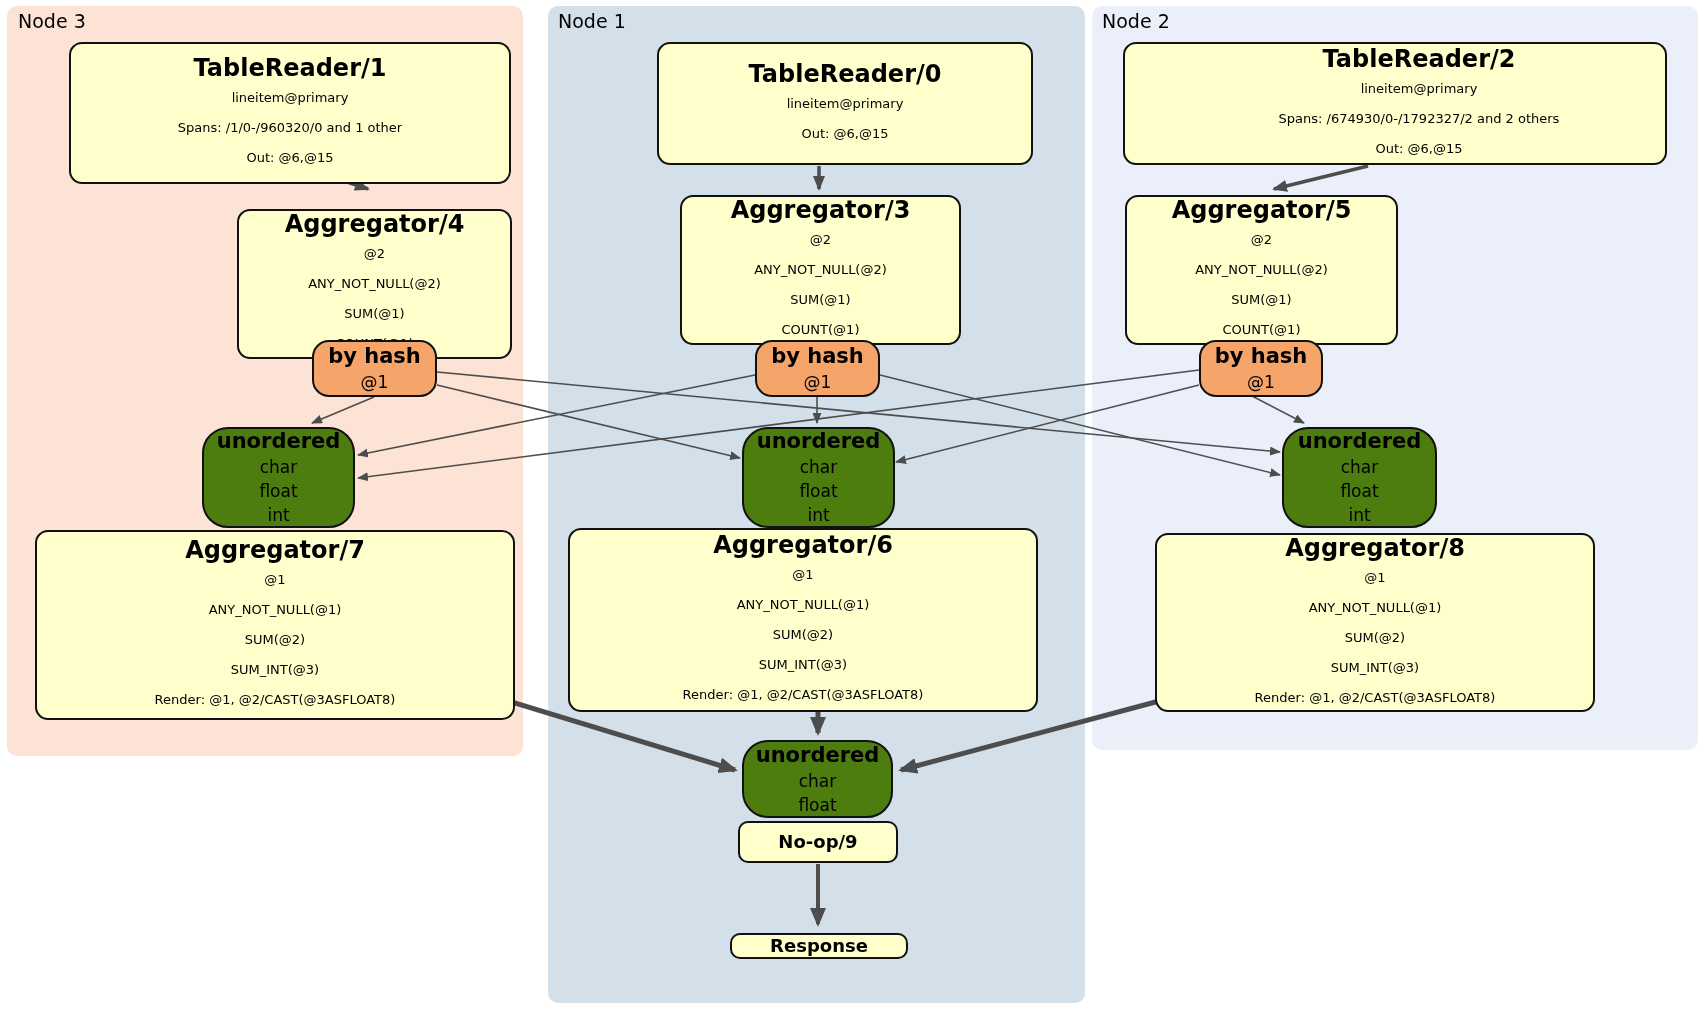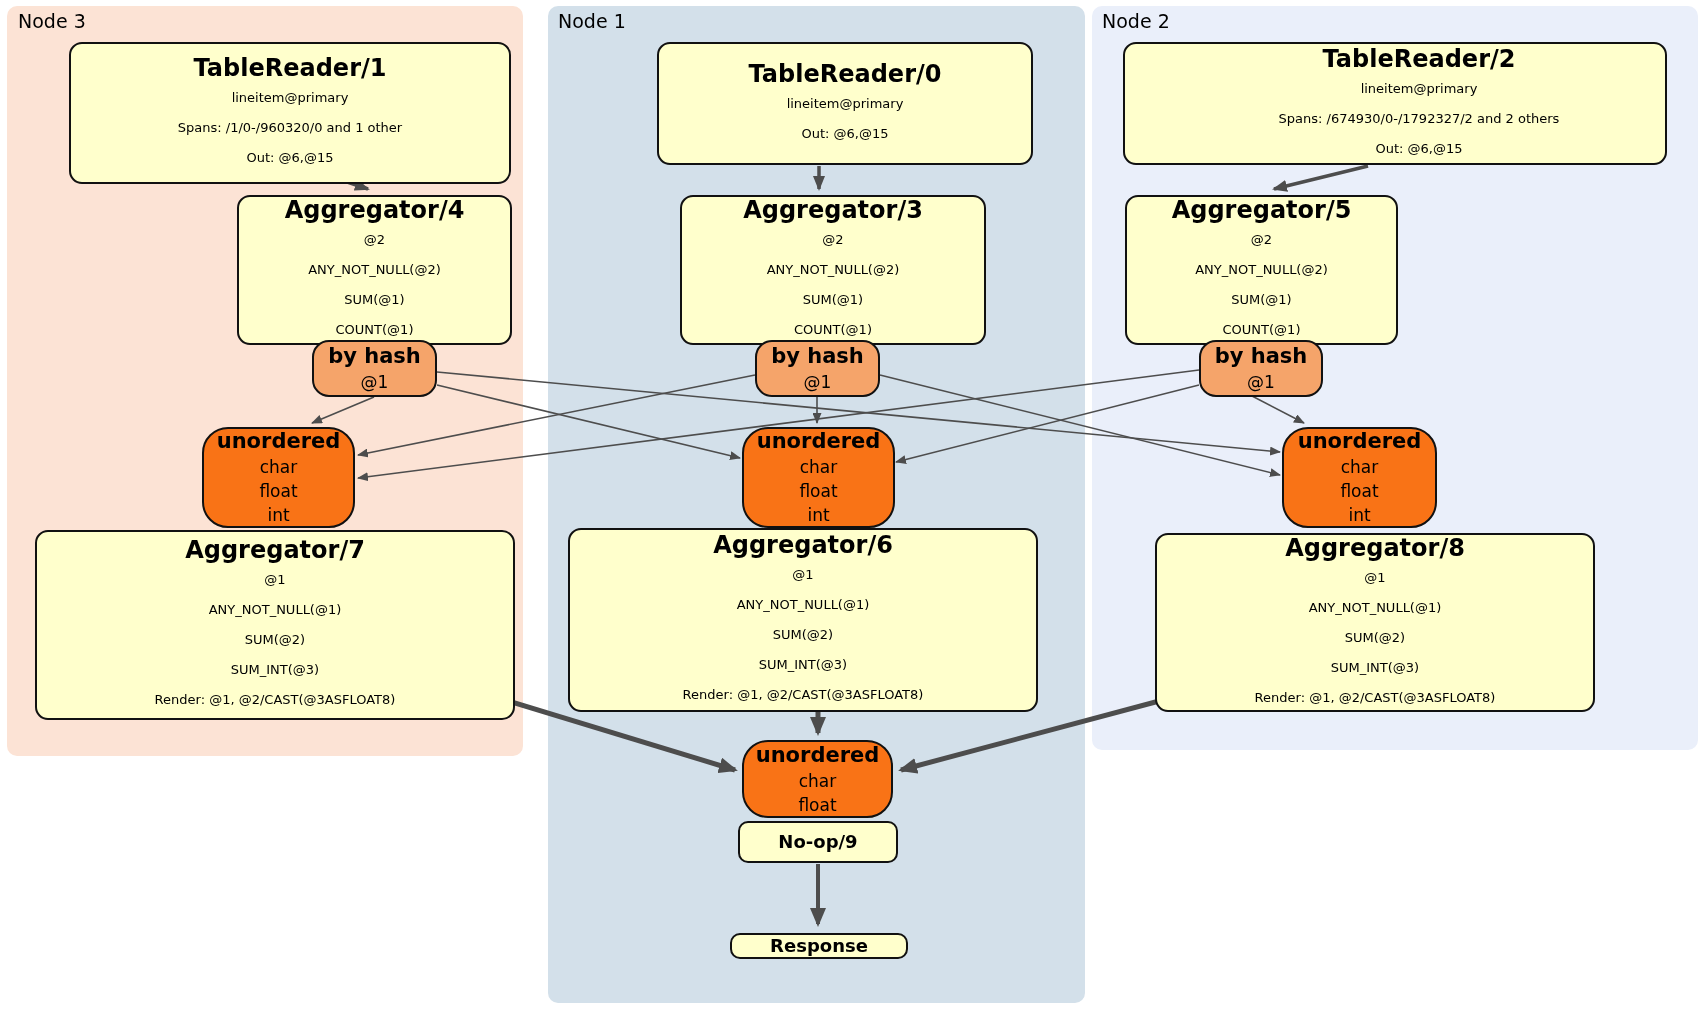--- a/index.html
+++ b/index.html
@@ -6,21 +6,21 @@
   body{width:1706px;height:1016px;position:relative;overflow:hidden;
        font-family:"DejaVu Sans","Liberation Sans",sans-serif;color:#000;}
   .region{position:absolute;border-radius:10px;z-index:0;}
   .region-label{position:absolute;font-size:19px;color:#000;z-index:3;white-space:nowrap;}
   #edges{position:absolute;left:0;top:0;z-index:1;pointer-events:none;}
   .gbox{position:absolute;z-index:2;box-sizing:border-box;border:2px solid #111;
         display:flex;flex-direction:column;align-items:center;justify-content:center;
         text-align:center;white-space:nowrap;}
   .yellow{background:#ffffcc;border-radius:13px;}
   .orange{background:#f5a46a;border-radius:17px;}
-  .blue{background:#f97316;border-radius:26px;}
+  .blue{background:#4d7c0f;border-radius:26px;}
   .t{font-weight:bold;font-size:24px;line-height:30px;}
   .l{font-size:13px;line-height:30px;}
   .orange .t,.blue .t{font-size:21px;line-height:27px;}
   .orange .l,.blue .l{font-size:17px;line-height:24px;}
   .small-title .t{font-size:18px;line-height:30px;}
 </style>
 </head>
 <body>
 
 <div class="region" style="left:7px;top:6px;width:516px;height:750px;background:#fce3d5;"></div>
@@ -80,28 +80,28 @@
   <div class="l">lineitem@primary</div>
   <div class="l">Out: @6,@15</div>
 </div>
 <div class="gbox yellow" style="left:1123px;top:42px;width:544px;height:123px;padding-left:48px;">
   <div class="t">TableReader/2</div>
   <div class="l">lineitem@primary</div>
   <div class="l">Spans: /674930/0-/1792327/2 and 2 others</div>
   <div class="l">Out: @6,@15</div>
 </div>
 
-<div class="gbox yellow" style="left:237px;top:195px;width:275px;height:150px;">
+<div class="gbox yellow" style="left:237px;top:209px;width:275px;height:150px;">
   <div class="t">Aggregator/4</div>
   <div class="l">@2</div>
   <div class="l">ANY_NOT_NULL(@2)</div>
   <div class="l">SUM(@1)</div>
   <div class="l">COUNT(@1)</div>
 </div>
-<div class="gbox yellow" style="left:680px;top:195px;width:306px;height:150px;">
+<div class="gbox yellow" style="left:680px;top:195px;width:281px;height:150px;">
   <div class="t">Aggregator/3</div>
   <div class="l">@2</div>
   <div class="l">ANY_NOT_NULL(@2)</div>
   <div class="l">SUM(@1)</div>
   <div class="l">COUNT(@1)</div>
 </div>
 <div class="gbox yellow" style="left:1125px;top:195px;width:273px;height:150px;">
   <div class="t">Aggregator/5</div>
   <div class="l">@2</div>
   <div class="l">ANY_NOT_NULL(@2)</div>

